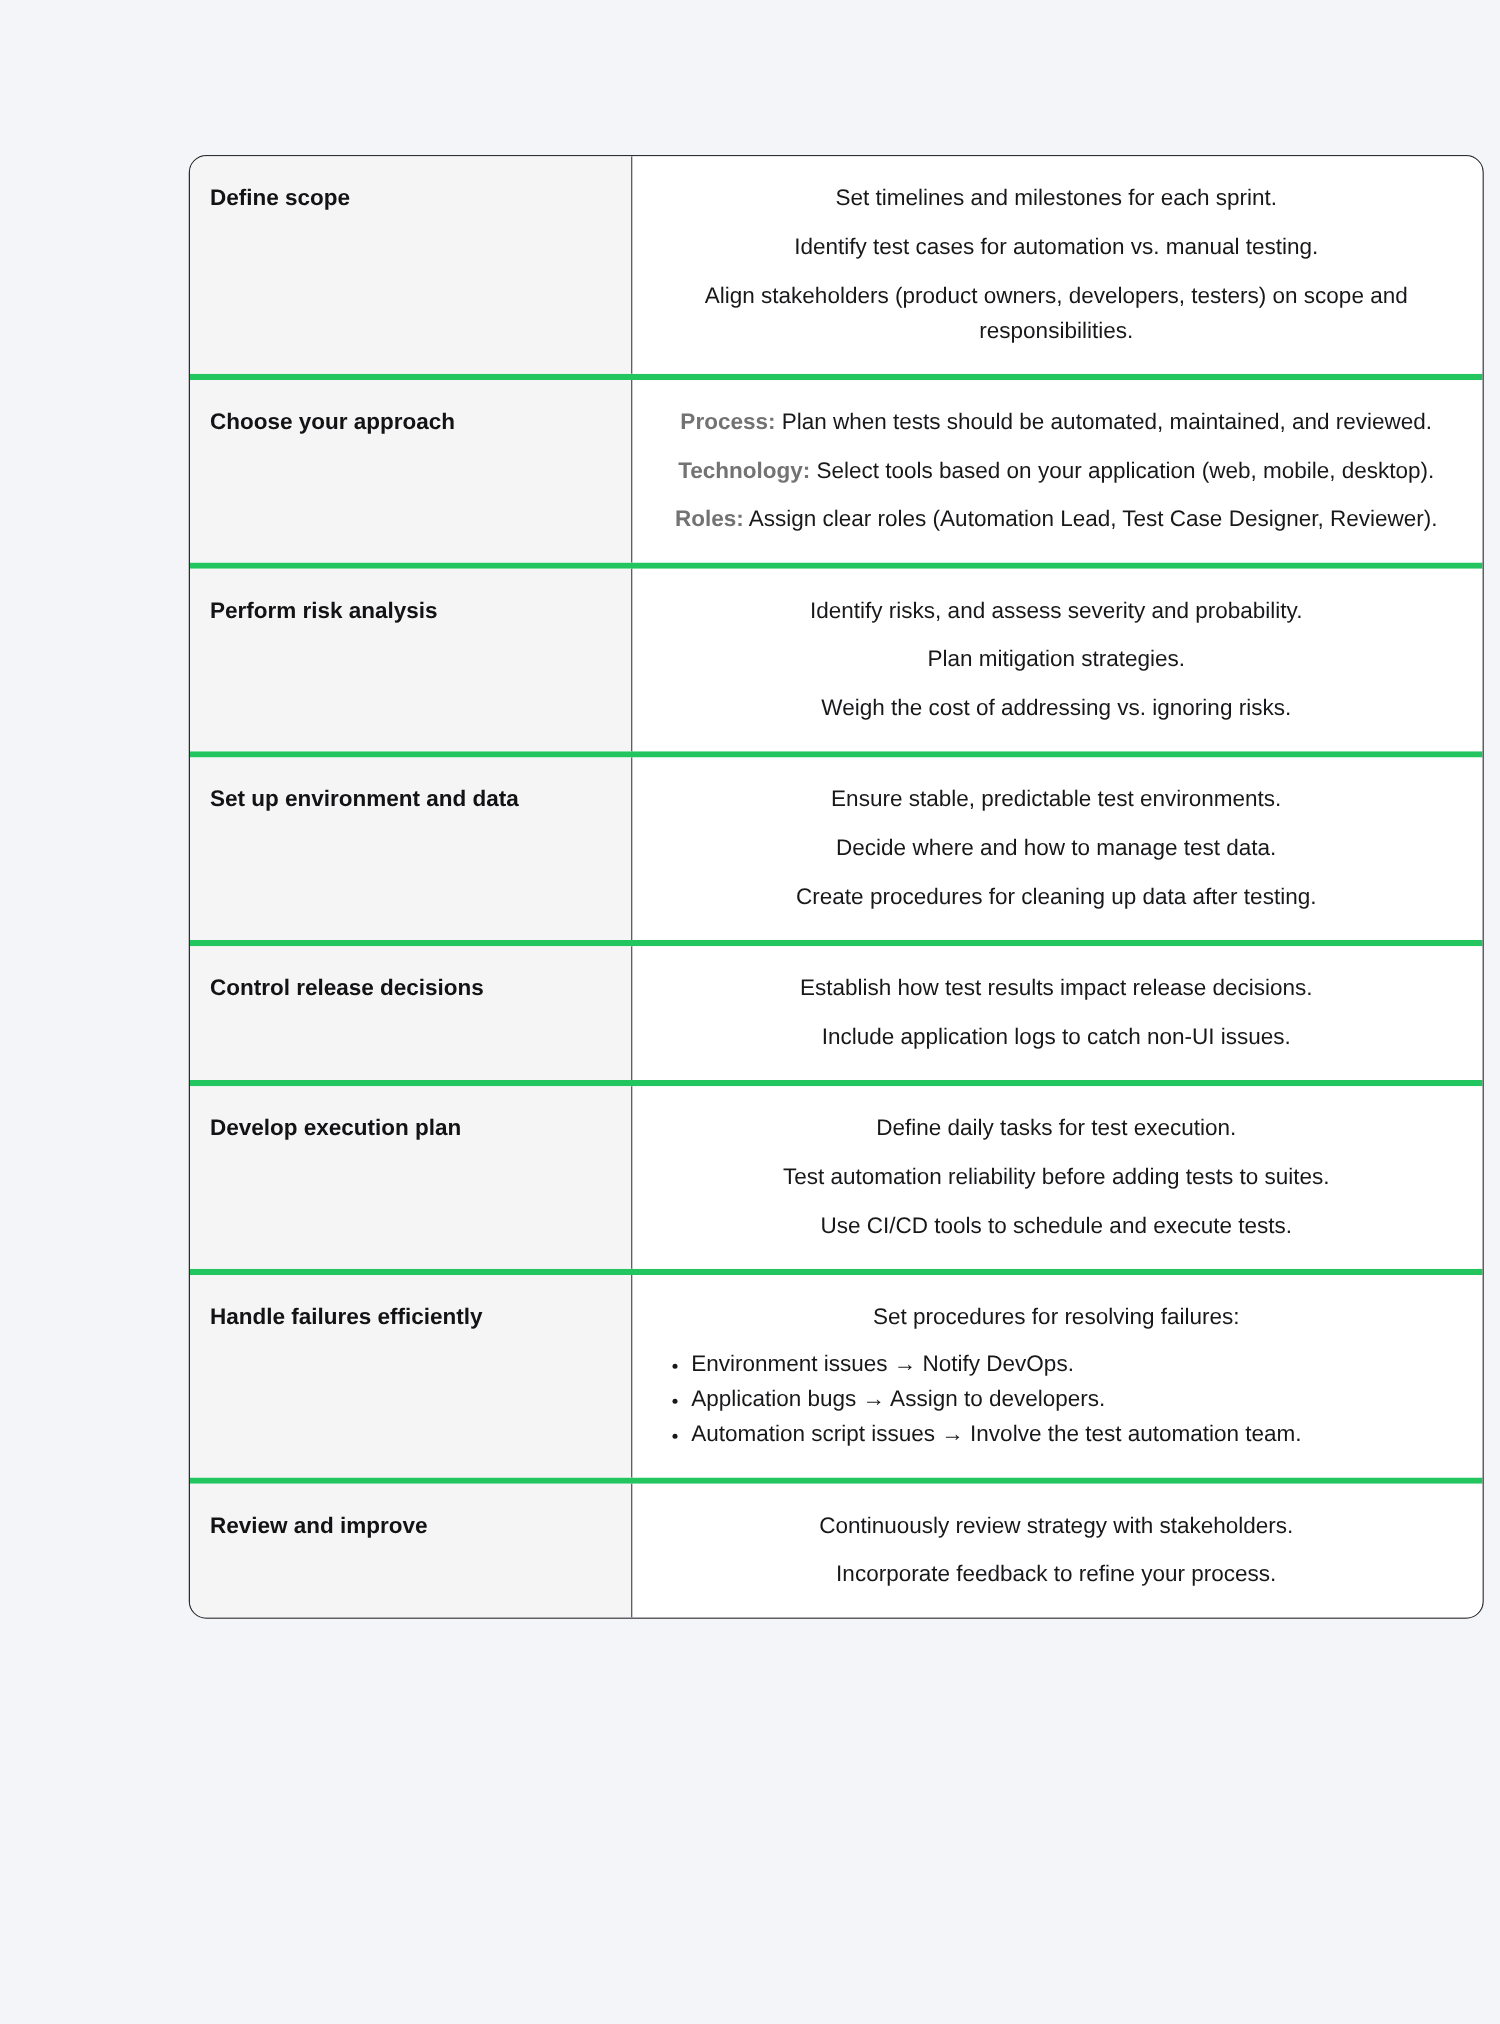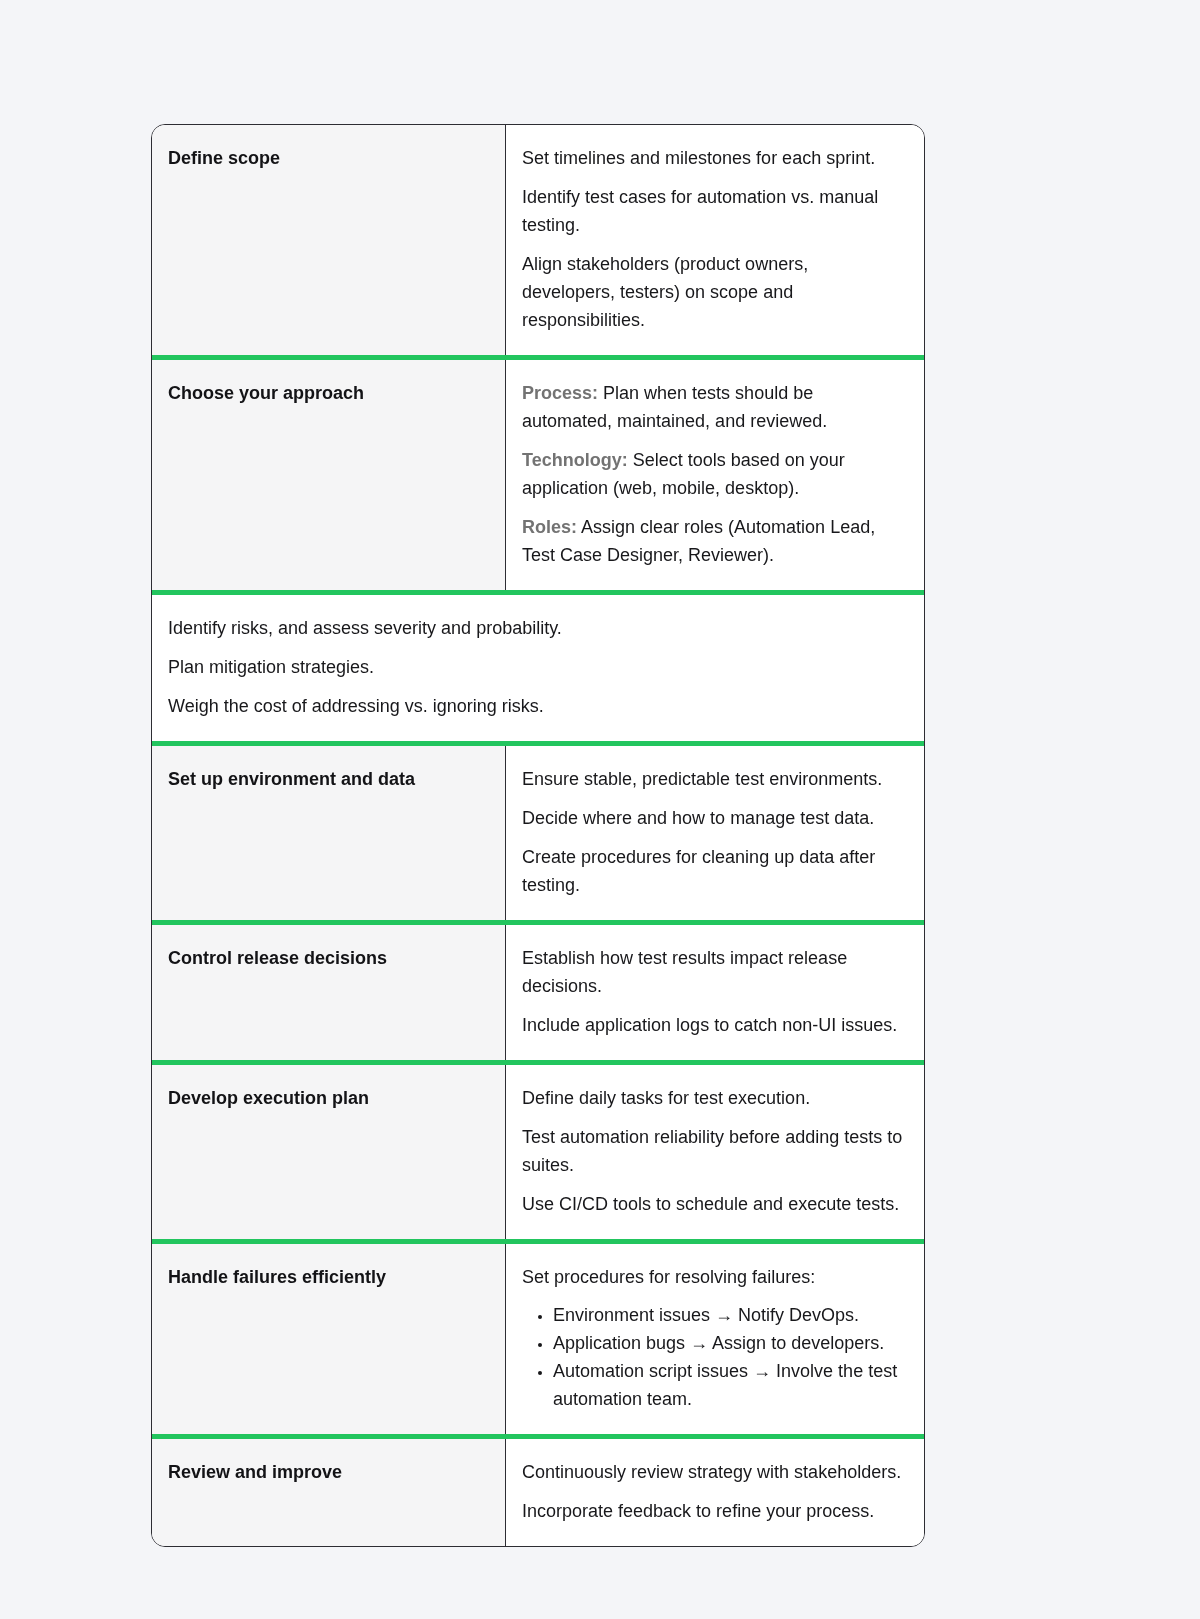--- a/index.html
+++ b/index.html
@@ -10,21 +10,21 @@
     width: 1200px;
     height: 1619px;
     background: #f4f5f8;
     font-family: "Liberation Sans", "DejaVu Sans", sans-serif;
     color: #18181b;
     overflow: hidden;
   }
   .table-wrap {
     box-sizing: border-box;
     margin: 124px 0 0 151px;
-    width: 774px;
+    width: 1036px;
     border: 1px solid #2d2d33;
     border-radius: 14px;
     background: #ffffff;
     overflow: hidden;
   }
   .row {
     display: flex;
     align-items: stretch;
   }
   .row + .row {
@@ -48,20 +48,21 @@
     font-size: 18px;
     line-height: 28px;
     font-weight: 700;
     color: #131316;
   }
   .para {
     margin: 0;
     font-size: 18px;
     line-height: 28px;
     color: #18181b;
+    text-align: center;
   }
   .para + .para { margin-top: 11px; }
   .para strong { font-weight: 700; color: #737373; }
   .bullets {
     margin: 10px 0 0 0;
     padding: 0 0 0 31px;
     list-style: disc;
   }
   .bullets li {
     font-size: 18px;
@@ -88,20 +89,23 @@
       <div class="cell-left">
         <div class="heading">Choose your approach</div>
       </div>
       <div class="cell-right">
         <p class="para"><strong>Process:</strong><span> Plan when tests should be automated, maintained, and reviewed.</span></p>
         <p class="para"><strong>Technology:</strong><span> Select tools based on your application (web, mobile, desktop).</span></p>
         <p class="para"><strong>Roles:</strong><span> Assign clear roles (Automation Lead, Test Case Designer, Reviewer).</span></p>
       </div>
     </div>
     <div class="row">
+      <div class="cell-left">
+        <div class="heading">Perform risk analysis</div>
+      </div>
       <div class="cell-right">
         <p class="para">Identify risks, and assess severity and probability.</p>
         <p class="para">Plan mitigation strategies.</p>
         <p class="para">Weigh the cost of addressing vs. ignoring risks.</p>
       </div>
     </div>
     <div class="row">
       <div class="cell-left">
         <div class="heading">Set up environment and data</div>
       </div>

